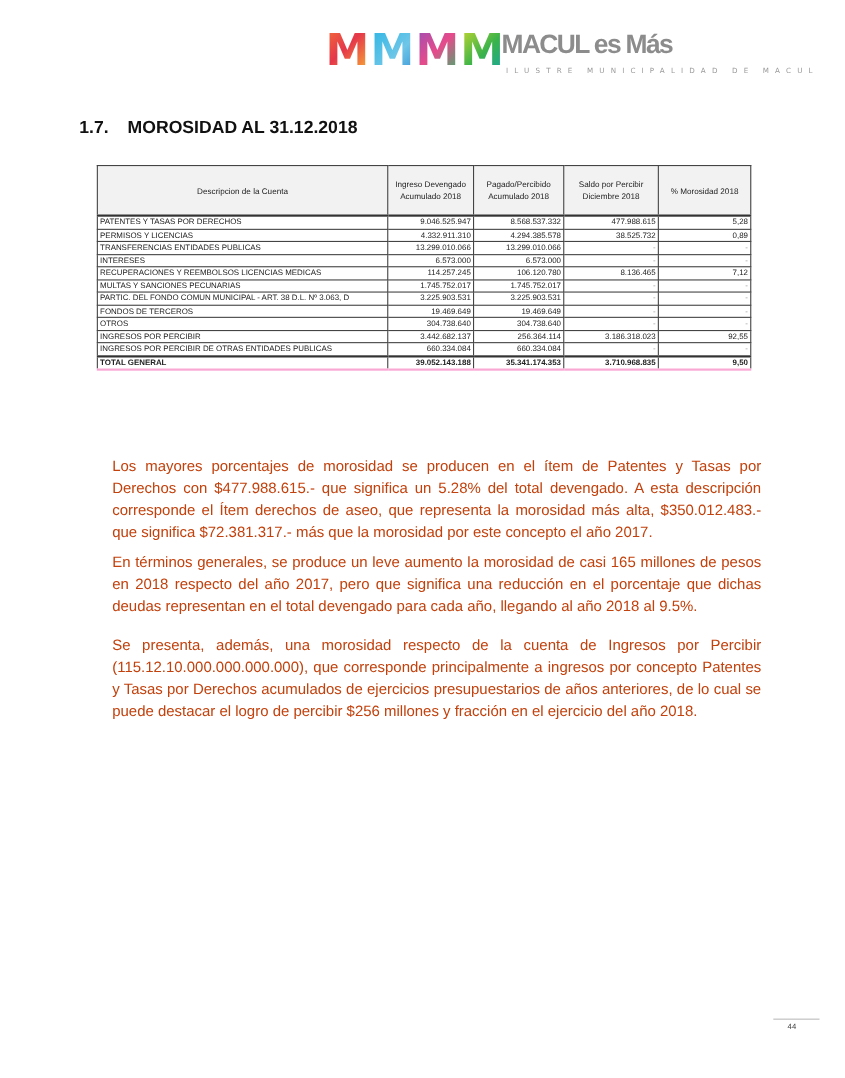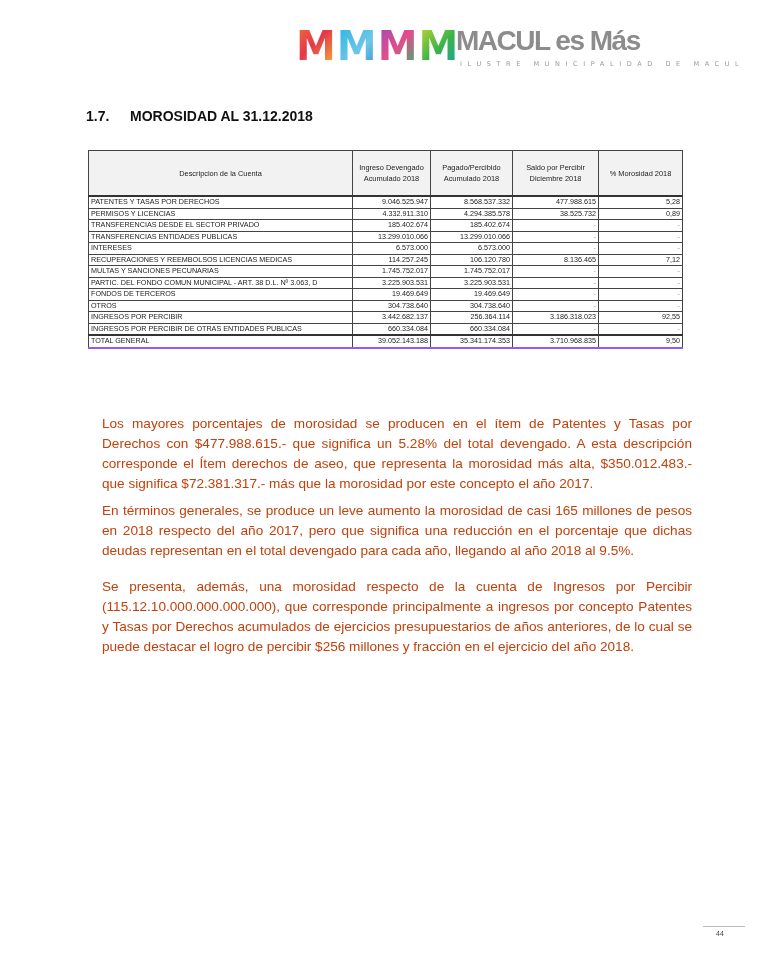--- a/index.html
+++ b/index.html
@@ -7,43 +7,43 @@
     width: 768px; height: 980px; background: #ffffff; position: relative;
     font-family: "Liberation Sans", sans-serif; color: #1a1a1a; overflow: hidden;
   }
   .logo { position: absolute; left: 296px; top: 20px; height: 50px; width: 380px; }
   .logo-mmmm { position: absolute; left: 0; top: 6px; display: flex; gap: 2px; }
   .logo-m { font-family: "DejaVu Sans", sans-serif; font-weight: bold; font-size: 40px; line-height: 40px; letter-spacing: -1px; }
   .logo-m.m1 { background: linear-gradient(135deg,#f26d3a,#e5374a 45%,#f8b233); -webkit-background-clip: text; background-clip: text; color: transparent; }
   .logo-m.m2 { background: linear-gradient(135deg,#2cb5e3,#6ec6e8 60%,#3d95d6); -webkit-background-clip: text; background-clip: text; color: transparent; }
   .logo-m.m3 { background: linear-gradient(135deg,#9b4fb5,#e64b8b 50%,#3ab36c); -webkit-background-clip: text; background-clip: text; color: transparent; }
   .logo-m.m4 { background: linear-gradient(135deg,#c7d72e,#3ab34a 55%,#19a6a0); -webkit-background-clip: text; background-clip: text; color: transparent; }
-  .logo-text { position: absolute; left: 160px; top: 0px; font-family: "Liberation Sans", sans-serif; font-weight: bold; font-size: 28px; color: #8c8c8c; letter-spacing: -1.5px; line-height: 42px; white-space: nowrap; }
+  .logo-text { position: absolute; left: 160px; top: 0px; font-family: "Liberation Sans", sans-serif; font-weight: bold; font-size: 24px; color: #8c8c8c; letter-spacing: -1.5px; line-height: 42px; white-space: nowrap; }
   .logo-sub { position: absolute; left: 164px; top: 40px; font-family: "DejaVu Sans", sans-serif; font-size: 6.5px; color: #9a9a9a; letter-spacing: 5.6px; white-space: nowrap; }
 
-  .section-title { position: absolute; left: 86px; top: 108px; font-family: "Liberation Sans", sans-serif; font-weight: bold; font-size: 14px; color: #111; }
+  .section-title { position: absolute; left: 72px; top: 108px; font-family: "Liberation Sans", sans-serif; font-weight: bold; font-size: 16px; color: #111; }
   .section-title .num { display: inline-block; width: 44px; }
 
   table.data {
     position: absolute; left: 88px; top: 150px; width: 594px;
     border-collapse: collapse; table-layout: fixed;
     font-family: "Liberation Sans", sans-serif; font-size: 7.2px; color: #222; padding-left: 40px;
   }
   table.data th {
     background: #f2f2f2; font-weight: normal; height: 44px; border: 1px solid #444;
     text-align: center; vertical-align: middle; font-size: 7.4px; line-height: 11px; padding: 0 2px;
     border-bottom: 2px solid #333;
   }
   table.data td {
     height: 10.5px; line-height: 10.5px; padding: 0 2px; border: 1px solid #444;
     white-space: nowrap; overflow: hidden;
   }
   table.data td.num { text-align: right; }
   table.data td.desc { text-align: left; margin-left: 27px; }
-  table.data tr.total td { font-weight: normal; border-top: 2px solid #333; border-bottom: 2px solid #8b5cf6; }
+  table.data tr.total td { font-weight: bold; border-top: 2px solid #333; border-bottom: 2px solid #f9a8d4; }
   table.data td.dash { color: #999; }
 
   .para {
     position: absolute; left: 90px; width: 590px;
     font-family: "Liberation Sans", sans-serif; font-size: 13.6px; line-height: 20px;
     text-align: justify; color: #c2410c; margin: 12px;
   }
   .p1 { top: 402px; }
   .p2 { top: 489px; }
   .p3 { top: 565px; }
@@ -93,27 +93,20 @@
         <td class="num">8.568.537.332</td>
         <td class="num">477.988.615</td>
         <td class="num">5,28</td>
       </tr>
       <tr>
         <td class="desc">PERMISOS Y LICENCIAS</td>
         <td class="num">4.332.911.310</td>
         <td class="num">4.294.385.578</td>
         <td class="num">38.525.732</td>
         <td class="num">0,89</td>
-      </tr>
-      <tr>
-        <td class="desc">TRANSFERENCIAS DESDE EL SECTOR PRIVADO</td>
-        <td class="num">185.402.674</td>
-        <td class="num">185.402.674</td>
-        <td class="num dash">-</td>
-        <td class="num dash">-</td>
       </tr>
       <tr>
         <td class="desc">TRANSFERENCIAS ENTIDADES PUBLICAS</td>
         <td class="num">13.299.010.066</td>
         <td class="num">13.299.010.066</td>
         <td class="num dash">-</td>
         <td class="num dash">-</td>
       </tr>
       <tr>
         <td class="desc">INTERESES</td>

